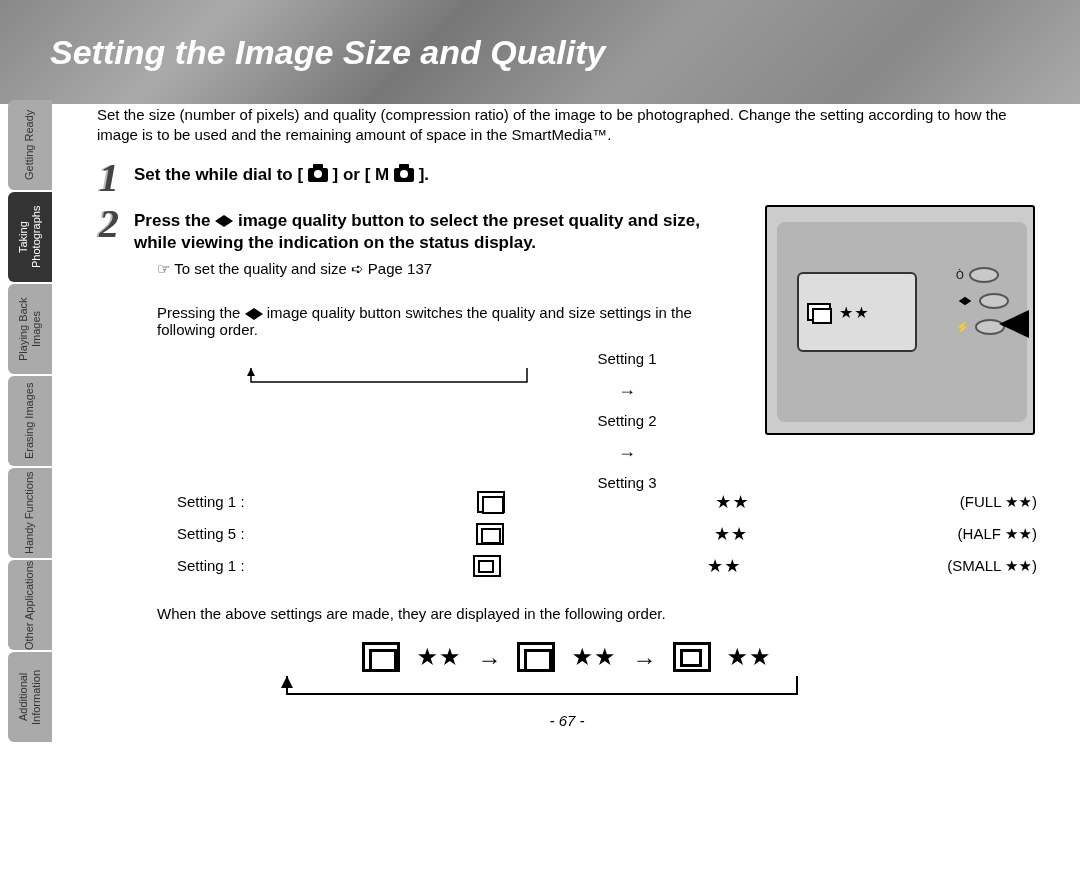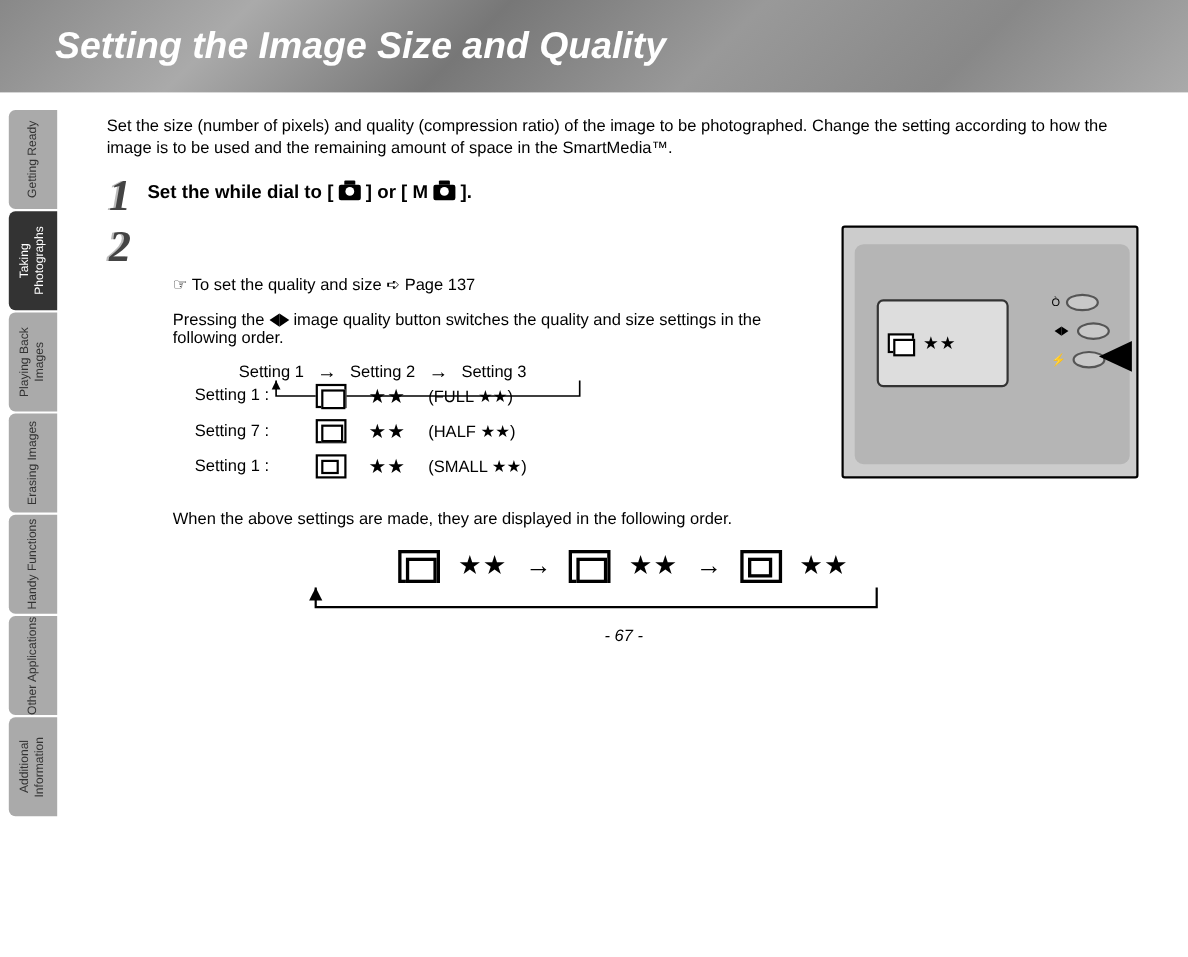--- a/index.html
+++ b/index.html
@@ -6,21 +6,21 @@
 body {
   font-family: Arial, Helvetica, sans-serif;
   width: 1080px;
   height: 870px;
   background: #fff;
   position: relative;
   overflow: hidden;
 }
 .header-bg {
   width: 100%;
-  height: 84px;
+  height: 104px;
   background: linear-gradient(135deg, #888 0%, #aaa 20%, #777 40%, #999 60%, #888 80%, #aaa 100%);
   position: relative;
   display: flex;
   align-items: center;
   padding-left: 50px;
 }
 .header-title {
   color: #fff;
   font-size: 34px;
   font-weight: bold;
@@ -93,36 +93,38 @@
   margin-top: 4px;
   width: 580px;
 }
 .flow-row {
   display: flex;
   align-items: center;
   gap: 12px;
   font-size: 15px;
   margin: 12px 0 0 120px;
   position: relative;
+  flex-direction: column;
 }
 .arrow { font-size: 18px; font-weight: bold; }
 .default-heading {
   font-weight: bold;
   font-size: 15px;
   margin: 35px 0 12px 60px;
 }
 .settings-table {
   margin-left: 80px;
   font-size: 15px;
 }
 .settings-table .row {
   display: flex;
   align-items: center;
   gap: 20px;
   margin-bottom: 10px;
+  justify-content: space-between;
 }
 .settings-table .row .lbl { width: 90px; }
 .lcd-icon {
   display: inline-block;
   width: 28px; height: 22px;
   border: 2px solid #000;
   position: relative;
   background: #fff;
 }
 .lcd-icon::before {
@@ -292,25 +294,31 @@
       <span class="cam-icon"></span>
       <span> ].</span>
     </span>
   </div>
 
   <div class="step">
     <span class="step-num">
         <span class="shadow">2</span>
         <span>2</span>
       </span>
+    <span class="step-text" style="width:580px">
+      Press the <span class="horiz-arrows">
+          <span class="l"></span>
+          <span class="r"></span>
+        </span> image quality button to select the preset quality and size, while viewing the indication on the status display.
+    </span>
   </div>
 
   <p class="substep">☞ To set the quality and size ➪ Page 137</p>
 
-  <p class="substep" style="margin-top:14px">
+  <p class="substep" style="margin-top:26px">
     Pressing the <span class="horiz-arrows">
         <span class="l"></span>
         <span class="r"></span>
       </span> image quality button switches the quality and size settings in the following order.
   </p>
 
   <div class="flow-row">
     <span>Setting 1</span>
     <span class="arrow">→</span>
     <span>Setting 2</span>
@@ -324,21 +332,21 @@
 
 
   <div class="settings-table">
     <div class="row">
       <span class="lbl">Setting 1 :</span>
       <span class="lcd-icon big"></span>
       <span class="stars">★★</span>
       <span>(FULL ★★)</span>
     </div>
     <div class="row">
-      <span class="lbl">Setting 7 :</span>
+      <span class="lbl">Setting 5 :</span>
       <span class="lcd-icon"></span>
       <span class="stars">★★</span>
       <span>(HALF ★★)</span>
     </div>
     <div class="row">
       <span class="lbl">Setting 1 :</span>
       <span class="lcd-icon small"></span>
       <span class="stars">★★</span>
       <span>(SMALL ★★)</span>
     </div>

